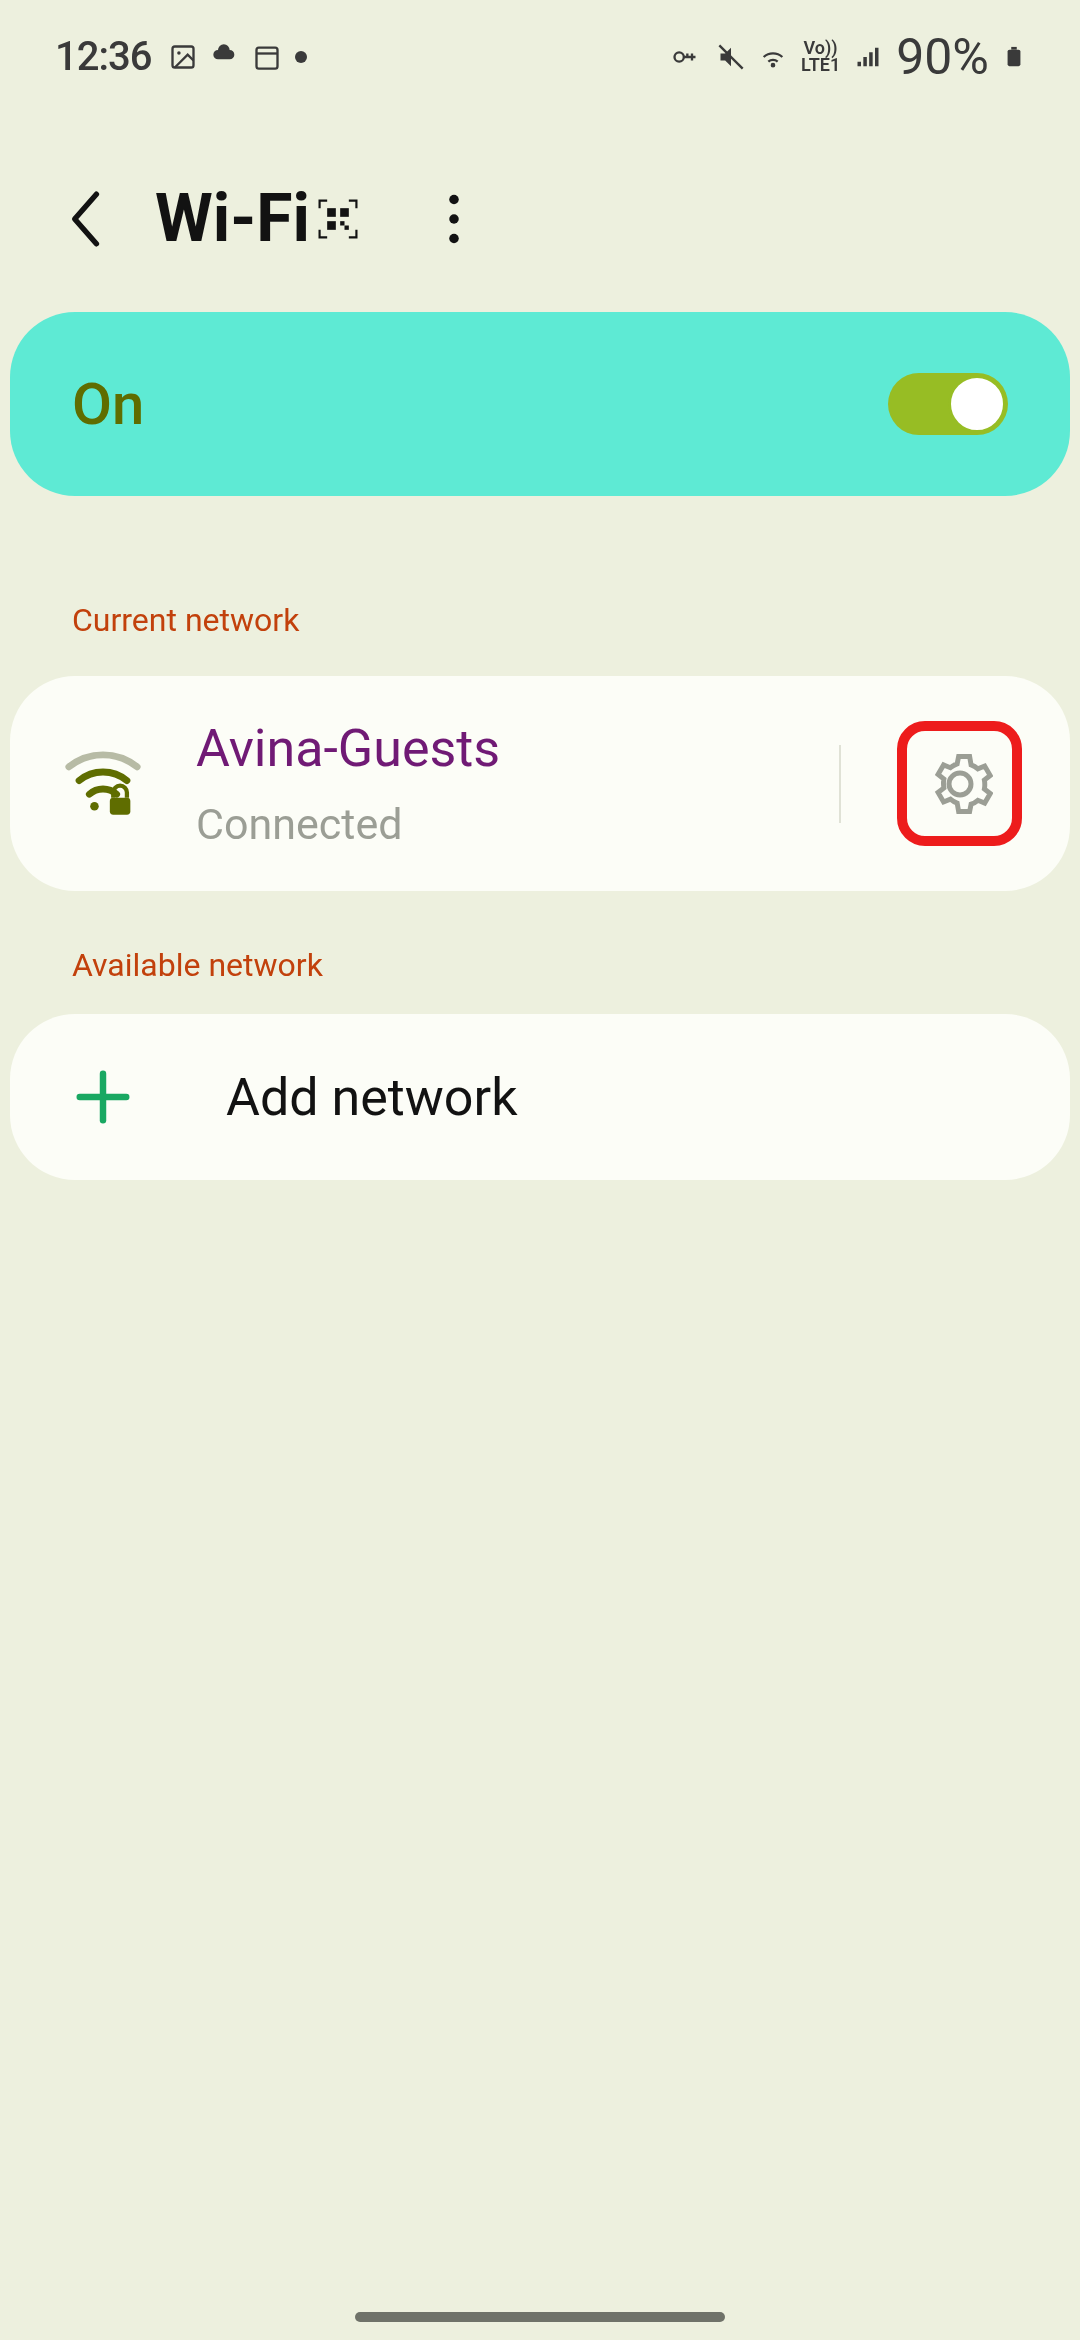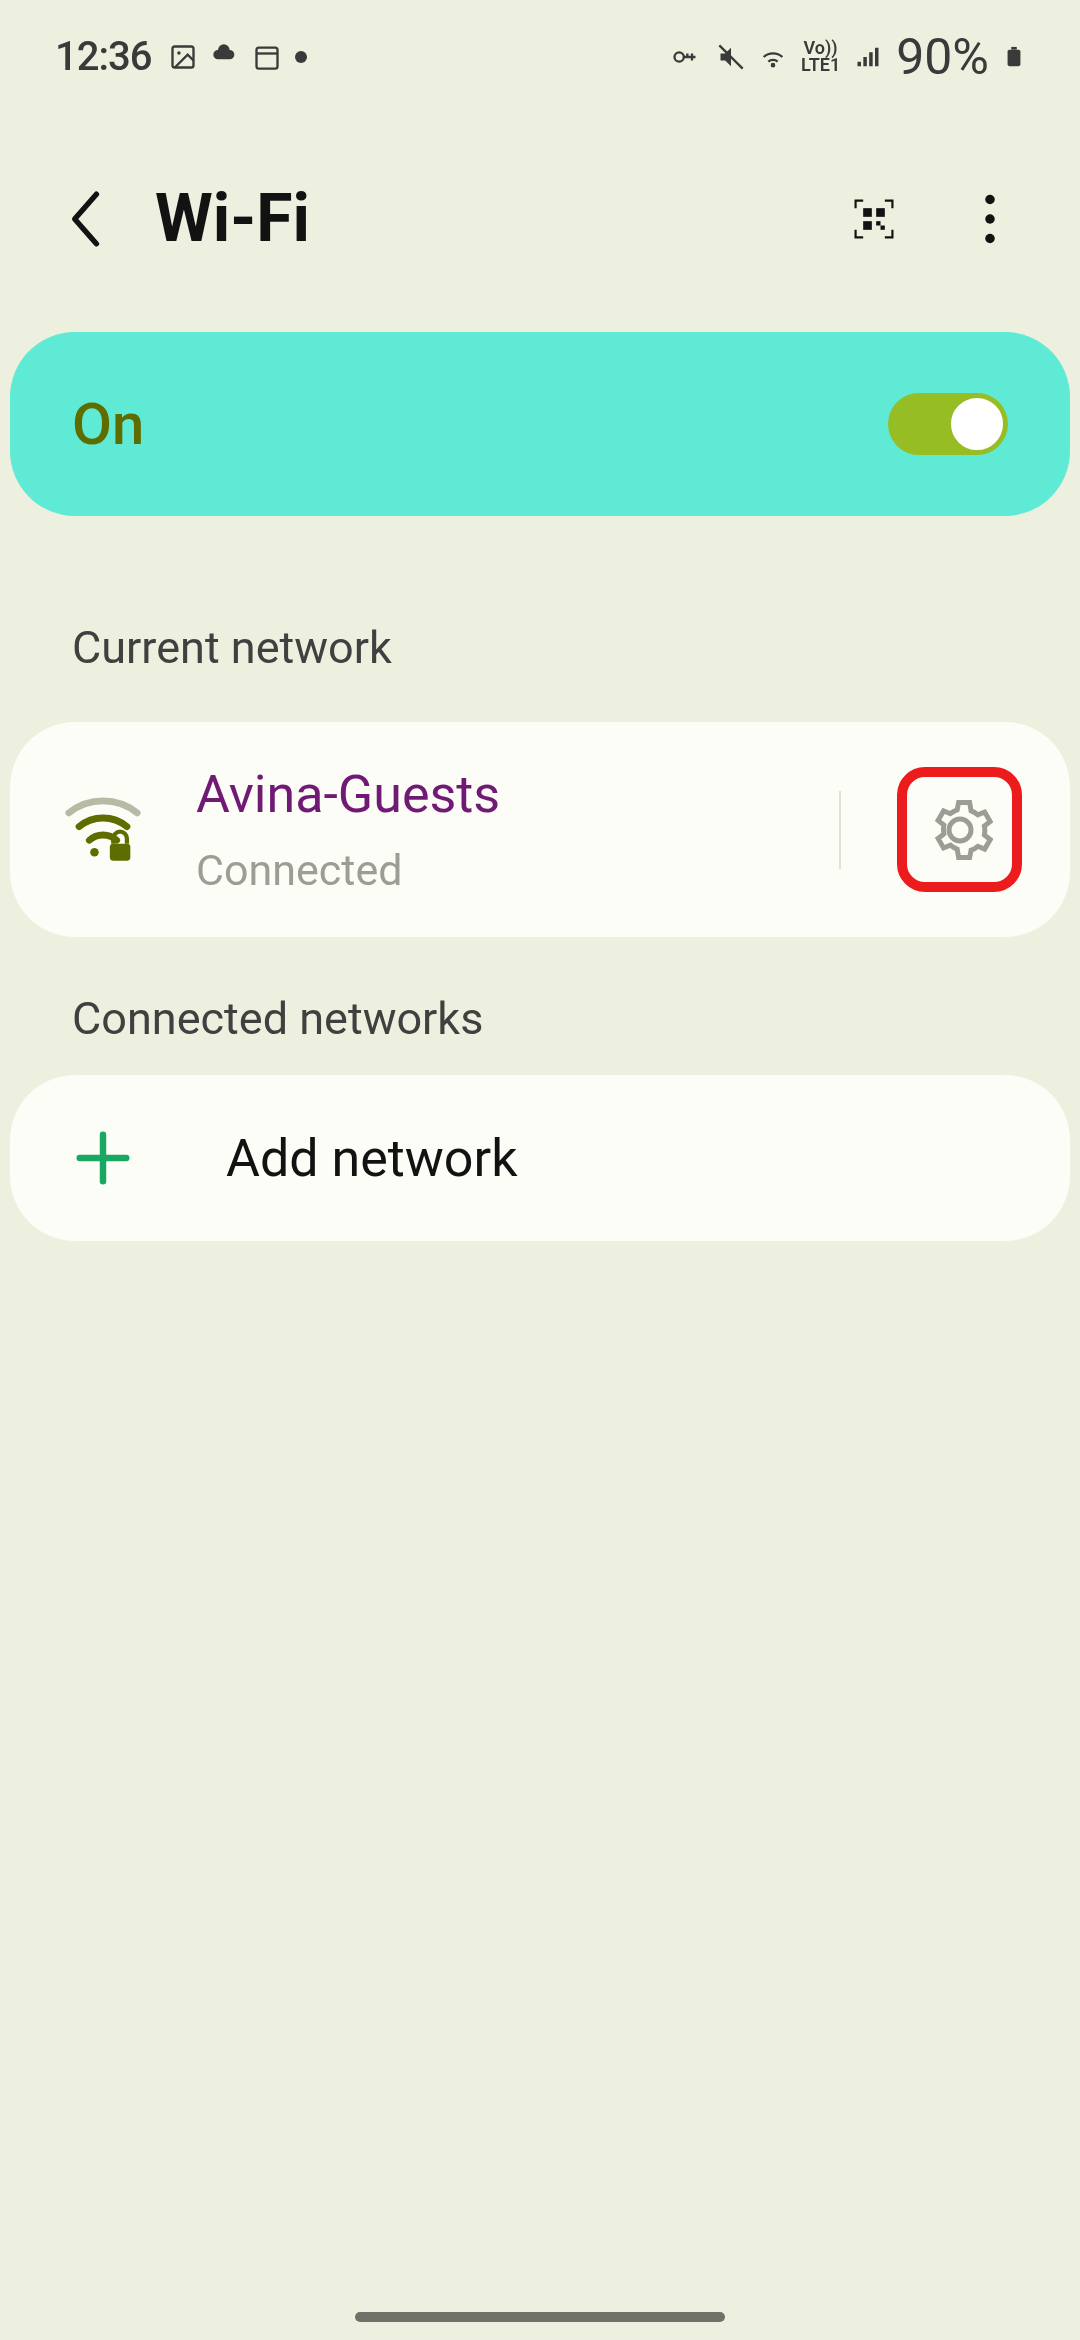--- a/index.html
+++ b/index.html
@@ -22,22 +22,21 @@
     .status-left { display: flex; align-items: center; gap: 18px; }
     .status-time { font-size: 40px; font-weight: 500; letter-spacing: -1px; }
     .status-icons-left { display: flex; align-items: center; gap: 14px; }
     .status-right { display: flex; align-items: center; gap: 14px; }
     .status-battery-text { font-size: 50px; font-weight: 400; }
     .mini-icon { width: 28px; height: 28px; fill: #3a3a3a; }
 
     .header {
       display: flex;
       align-items: center;
-      justify-content: space-between;
-      padding: 85px 62px 75px 55px;
+      padding: 85px 62px 55px 55px;
     }
     .header-left { display: flex; align-items: center; gap: 42px; }
     .back-btn { width: 58px; height: 58px; display: flex; align-items: center; justify-content: center; }
     .header-title { font-size: 66px; font-weight: 700; color: #121212; }
     .header-right { display: flex; align-items: center; gap: 60px; }
     .qr-icon-box, .more-icon-box { width: 56px; height: 56px; display: flex; align-items: center; justify-content: center; }
 
     .toggle-card {
       background: #5eead4;
       border-radius: 65px;
@@ -60,24 +59,24 @@
       right: 2px;
       top: 2px;
       width: 58px;
       height: 58px;
       background: #fff;
       border: 3px solid #97bd24;
       border-radius: 50%;
     }
 
     .section-title {
-      font-size: 45px;
+      font-size: 32px;
       font-weight: 400;
-      color: #404040;
-      padding: 105px 72px 48px 72px;
+      color: #c2410c;
+      padding: 105px 72px 37px 72px;
     }
     .section-title.avail { padding-top: 55px; padding-bottom: 30px; }
 
     .net-card {
       background: #fcfdf7;
       border-radius: 65px;
       margin: 0 10px;
       padding: 42px 48px;
       display: flex;
       align-items: center;
@@ -226,21 +225,21 @@
     <div class="net-status">Connected</div>
   </div>
   <div class="divider-line"></div>
   <div class="gear-box">
     <svg width="66" height="66" viewBox="0 0 24 24">
       <path d="M12 8a4 4 0 100 8 4 4 0 000-8zm9 4a7.5 7.5 0 00-.14-1.42l2.12-1.65-2-3.46-2.49 1a7.55 7.55 0 00-2.46-1.42L15.5 2h-4l-.53 2.65a7.55 7.55 0 00-2.46 1.42l-2.49-1-2 3.46 2.12 1.65A7.5 7.5 0 006 12a7.5 7.5 0 00.14 1.42L4.02 15.07l2 3.46 2.49-1a7.55 7.55 0 002.46 1.42L11.5 22h4l.53-2.65a7.55 7.55 0 002.46-1.42l2.49 1 2-3.46-2.12-1.65A7.5 7.5 0 0021 12z" fill="none" stroke="#9b9e95" stroke-width="1.8"></path>
     </svg>
   </div>
 </div>
 
-<div class="section-title avail">Connected networks</div>
+<div class="section-title avail">Available network</div>
 
 <div class="add-card">
   <div class="plus-box">
     <svg width="62" height="62" viewBox="0 0 24 24">
       <line x1="12" y1="3" x2="12" y2="21" stroke="#19a862" stroke-width="2.5" stroke-linecap="round"></line>
       <line x1="3" y1="12" x2="21" y2="12" stroke="#19a862" stroke-width="2.5" stroke-linecap="round"></line>
     </svg>
   </div>
   <span class="add-label">Add network</span>
 </div>

